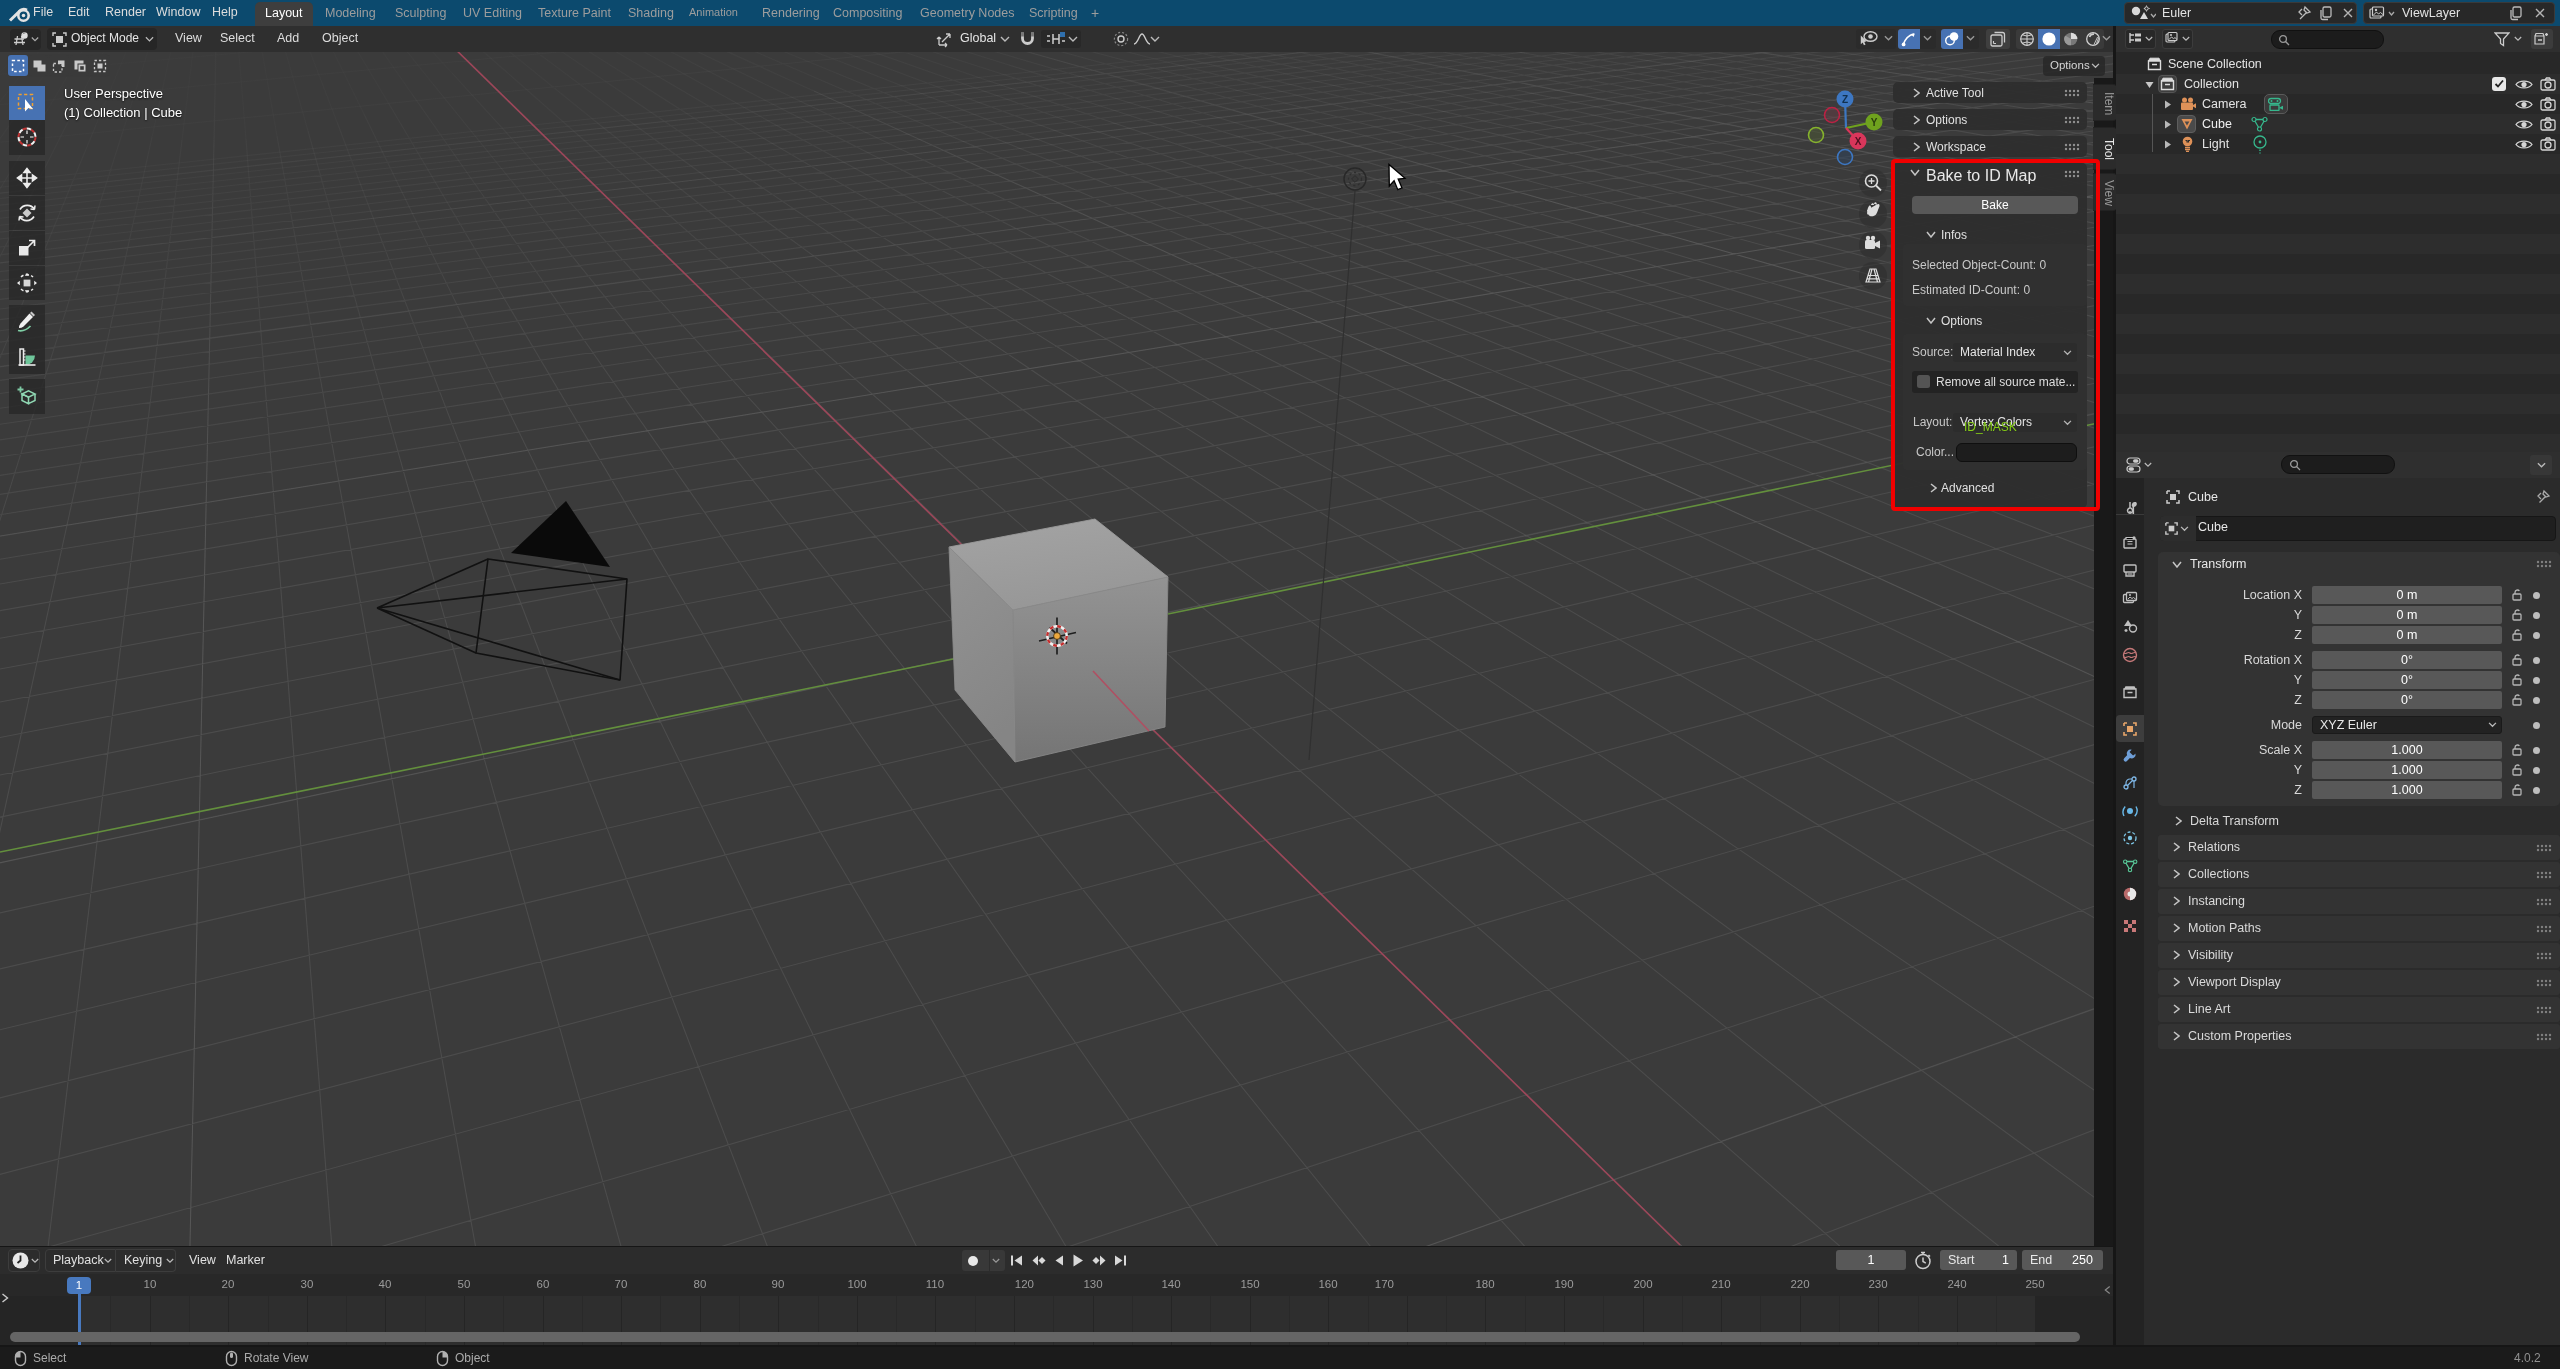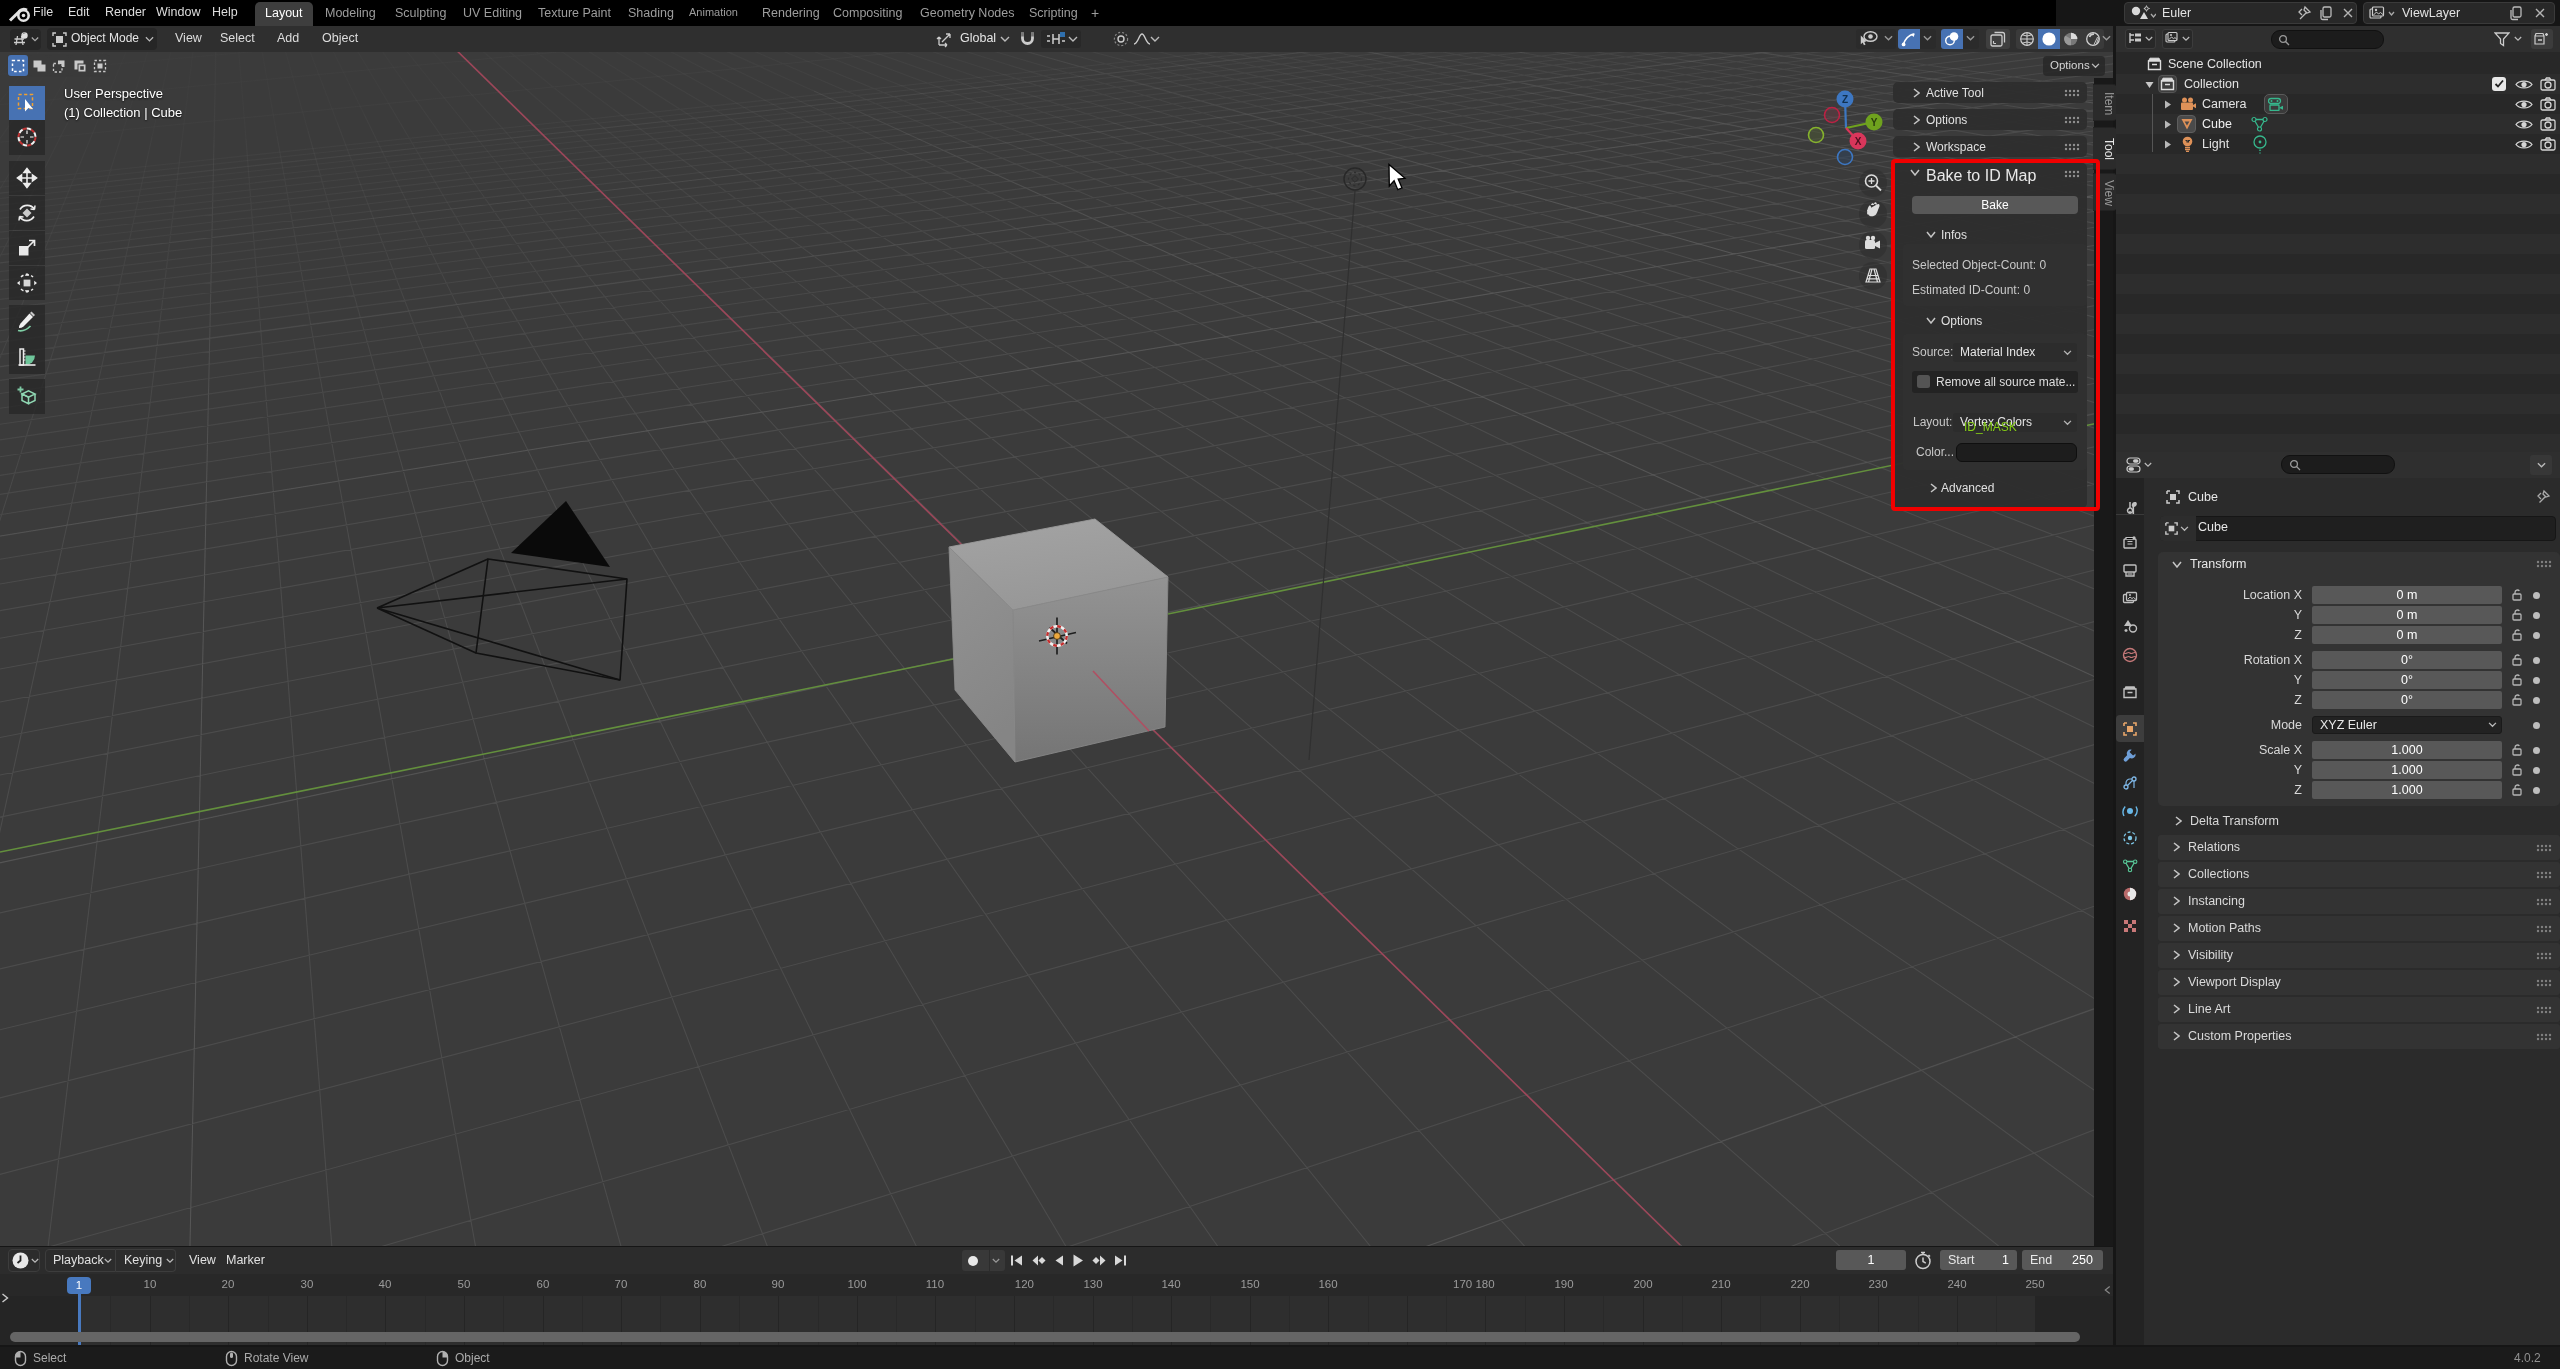--- a/index.html
+++ b/index.html
@@ -1,20 +1,20 @@
 <!DOCTYPE html>
 <html><head><meta charset="utf-8"><style>
 *{margin:0;padding:0;box-sizing:border-box}
 html,body{width:2560px;height:1369px;overflow:hidden;background:#161616;
  font-family:"Liberation Sans",sans-serif;-webkit-font-smoothing:antialiased}
 .ab{position:absolute}
 .tx{white-space:nowrap;transform:translateZ(0)}
 </style></head>
 <body>
-<div class="ab" style="left:0;top:0;width:2056px;height:26px;background:#000000">
+<div class="ab" style="left:0;top:0;width:2560px;height:26px;background:#0c4a6e">
 <svg class="ab" style="left:8px;top:3px" width="24" height="20" viewBox="0 0 24 20">
 <circle cx="15.5" cy="12.5" r="5.2" fill="none" stroke="#e3e3e3" stroke-width="2.6"></circle>
 <circle cx="15.5" cy="12.5" r="1.8" fill="#e3e3e3"></circle>
 <path d="M2 17.5 L12.5 7.2" stroke="#e3e3e3" stroke-width="3" fill="none"></path>
 <path d="M11 8.5 a6.5 6.5 0 0 1 8 -1.5" stroke="#e3e3e3" stroke-width="2.6" fill="none"></path>
 </svg>
 <div class="ab tx" style="left:33px;top:5px;font-size:12.5px;color:#dddddd">File</div>
     <div class="ab tx" style="left:68px;top:5px;font-size:12.5px;color:#dddddd">Edit</div>
     <div class="ab tx" style="left:105px;top:5px;font-size:12.5px;color:#dddddd">Render</div>
     <div class="ab tx" style="left:156px;top:5px;font-size:12.5px;color:#dddddd">Window</div>
@@ -1047,21 +1047,21 @@
     <div class="ab tx" style="left:601px;top:31px;width:40px;text-align:center;font-size:11.5px;color:#9b9b9b">70</div>
     <div class="ab tx" style="left:680px;top:31px;width:40px;text-align:center;font-size:11.5px;color:#9b9b9b">80</div>
     <div class="ab tx" style="left:758px;top:31px;width:40px;text-align:center;font-size:11.5px;color:#9b9b9b">90</div>
     <div class="ab tx" style="left:837px;top:31px;width:40px;text-align:center;font-size:11.5px;color:#9b9b9b">100</div>
     <div class="ab tx" style="left:915px;top:31px;width:40px;text-align:center;font-size:11.5px;color:#9b9b9b">110</div>
     <div class="ab tx" style="left:994px;top:31px;width:40px;text-align:right;font-size:11.5px;color:#9b9b9b">120</div>
     <div class="ab tx" style="left:1073px;top:31px;width:40px;text-align:center;font-size:11.5px;color:#9b9b9b">130</div>
     <div class="ab tx" style="left:1151px;top:31px;width:40px;text-align:center;font-size:11.5px;color:#9b9b9b">140</div>
     <div class="ab tx" style="left:1230px;top:31px;width:40px;text-align:center;font-size:11.5px;color:#9b9b9b">150</div>
     <div class="ab tx" style="left:1308px;top:31px;width:40px;text-align:center;font-size:11.5px;color:#9b9b9b">160</div>
-    <div class="ab tx" style="left:1453px;top:31px;width:40px;text-align:left;font-size:11.5px;color:#9b9b9b">170</div>
+    <div class="ab tx" style="left:1354px;top:31px;width:40px;text-align:right;font-size:11.5px;color:#9b9b9b">170</div>
     <div class="ab tx" style="left:1465px;top:31px;width:40px;text-align:center;font-size:11.5px;color:#9b9b9b">180</div>
     <div class="ab tx" style="left:1544px;top:31px;width:40px;text-align:center;font-size:11.5px;color:#9b9b9b">190</div>
     <div class="ab tx" style="left:1623px;top:31px;width:40px;text-align:center;font-size:11.5px;color:#9b9b9b">200</div>
     <div class="ab tx" style="left:1701px;top:31px;width:40px;text-align:center;font-size:11.5px;color:#9b9b9b">210</div>
     <div class="ab tx" style="left:1780px;top:31px;width:40px;text-align:center;font-size:11.5px;color:#9b9b9b">220</div>
     <div class="ab tx" style="left:1858px;top:31px;width:40px;text-align:center;font-size:11.5px;color:#9b9b9b">230</div>
     <div class="ab tx" style="left:1937px;top:31px;width:40px;text-align:center;font-size:11.5px;color:#9b9b9b">240</div>
     <div class="ab tx" style="left:2015px;top:31px;width:40px;text-align:center;font-size:11.5px;color:#9b9b9b">250</div>
     <div class="ab" style="left:67px;top:30px;width:24px;height:17px;background:#4879bf;border-radius:4px;font-size:11.5px;color:#fff;text-align:center;line-height:17px">1</div>
     <div class="ab" style="left:110px;top:49px;width:1px;height:49px;background:#292929"></div>

